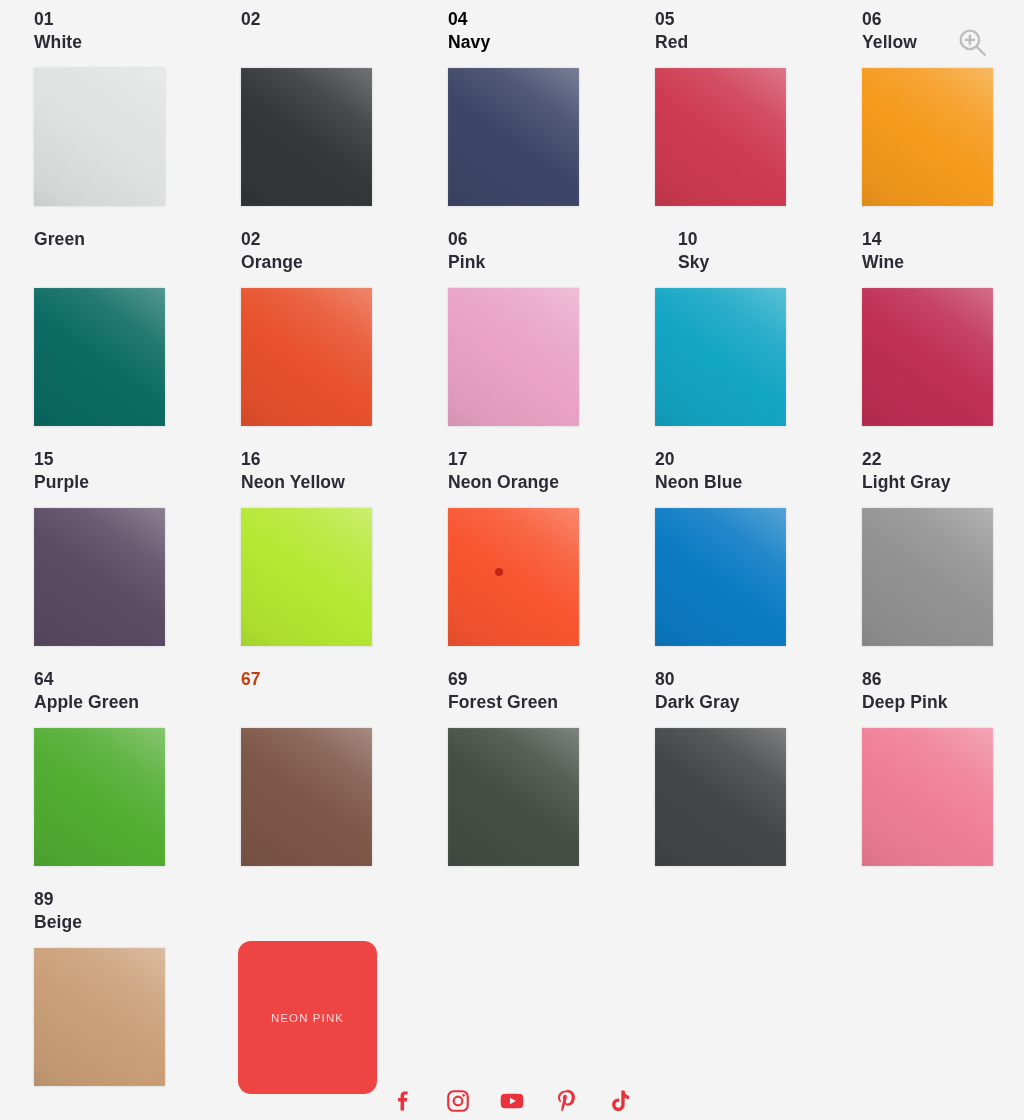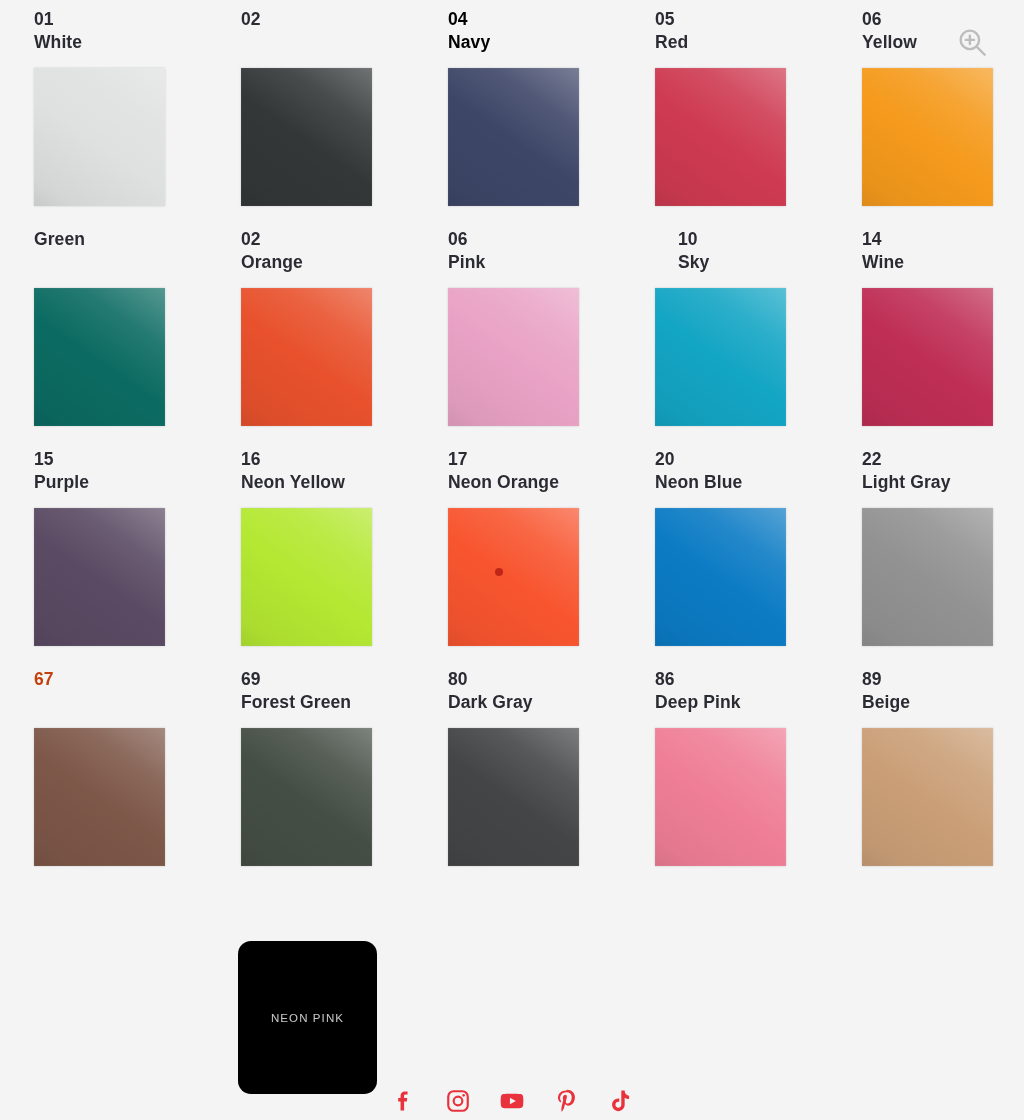--- a/index.html
+++ b/index.html
@@ -251,20 +251,27 @@
         <div class="swatch" style="background: rgb(11, 123, 196);"></div>
       </div>
       <div class="cell">
         <div class="cell-label" style="color: rgb(43, 43, 51);">
           <span class="cell-code">22</span>
           <span class="cell-name">Light Gray</span>
         </div>
         <div class="swatch" style="background: rgb(146, 146, 146);"></div>
       </div>
       <div class="cell">
+        <div class="cell-label" style="color: rgb(43, 43, 51);">
+          <span class="cell-code">64</span>
+          <span class="cell-name">Apple Green</span>
+        </div>
+        <div class="swatch" style="background: rgb(82, 173, 50);"></div>
+      </div>
+      <div class="cell">
         <div class="cell-label" style="color: #c2410c;">
           <span class="cell-code">67</span>
         </div>
         <div class="swatch" style="background: rgb(125, 87, 72);"></div>
       </div>
       <div class="cell">
         <div class="cell-label" style="color: rgb(43, 43, 51);">
           <span class="cell-code">69</span>
           <span class="cell-name">Forest Green</span>
         </div>
@@ -286,21 +293,21 @@
       </div>
       <div class="cell">
         <div class="cell-label" style="color: rgb(43, 43, 51);">
           <span class="cell-code">89</span>
           <span class="cell-name">Beige</span>
         </div>
         <div class="swatch" style="background: rgb(202, 159, 119);"></div>
       </div>
     </div>
 
-  <div class="neon-tile" style="background: #000000;">
+  <div class="neon-tile" style="background: #ef4444;">
     <span class="neon-tile-label">NEON PINK</span>
   </div>
 
   <div class="click-marker" style="background: rgb(181, 31, 20); left: 495px; top: 568px;"></div>
 
   <div class="social-bar">
     <a class="social-icon" style="color: rgb(232, 50, 60);">
       <svg viewBox="0 0 24 24" fill="currentColor">
         <path d="M15.3 3.2h-2.6c-2.3 0-3.9 1.6-3.9 4v2.1H6.6v3.1h2.2v8.4h3.3v-8.4h2.5l.4-3.1h-2.9V7.5c0-.9.3-1.4 1.4-1.4h1.8V3.2z"></path>
       </svg>

